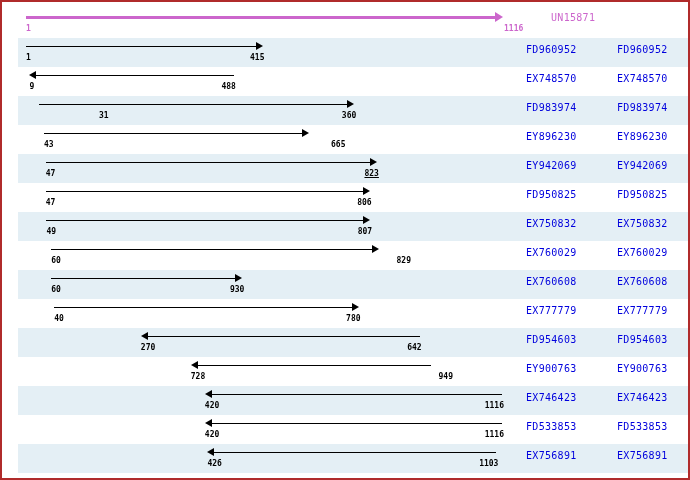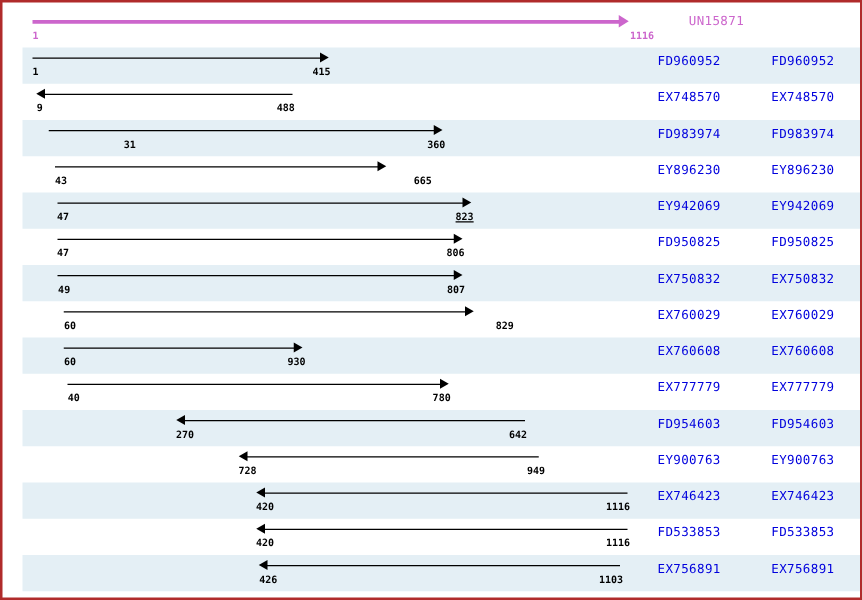--- a/index.html
+++ b/index.html
@@ -228,21 +228,21 @@
         <div class="arrowhead left" style="left: 138.838px;"></div>
         <div class="num" style="left: 138.838px;">270</div>
         <div class="num end" style="left: 419.607px;">642</div>
         <div class="hitname col1">FD954603</div>
         <div class="hitname col2">FD954603</div>
       </div>
       <div class="row">
         <div class="hsp" style="left: 194.786px; width: 233.921px;"></div>
         <div class="arrowhead left" style="left: 188.786px;"></div>
         <div class="num" style="left: 188.786px;">728</div>
-        <div class="num end" style="left: 434px;">949</div>
+        <div class="num end" style="left: 451px;">949</div>
         <div class="hitname col1">EY900763</div>
         <div class="hitname col2">EY900763</div>
       </div>
       <div class="row stripe">
         <div class="stripe-bg"></div>
         <div class="hsp" style="left: 208.874px; width: 291.126px;"></div>
         <div class="arrowhead left" style="left: 202.874px;"></div>
         <div class="num" style="left: 202.874px;">420</div>
         <div class="num end" style="left: 502px;">1116</div>
         <div class="hitname col1">EX746423</div>

